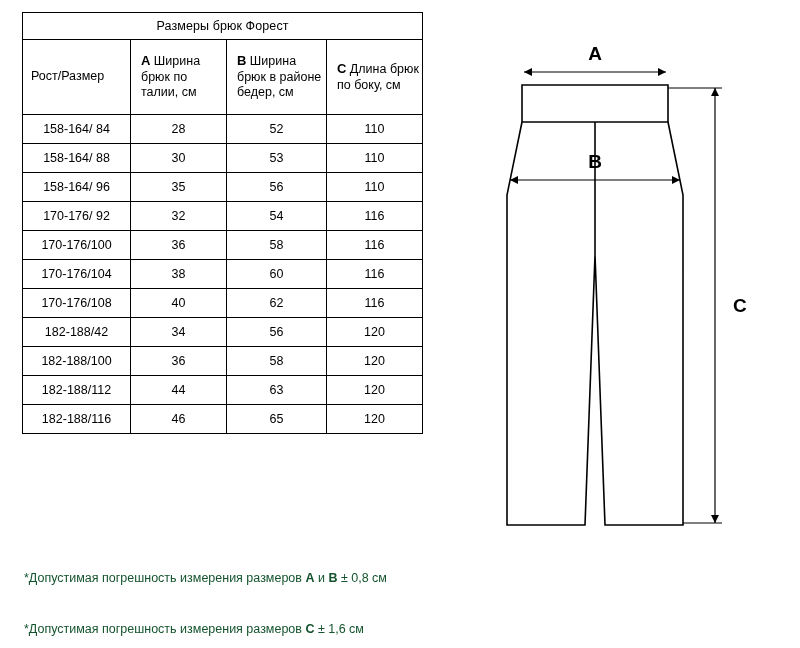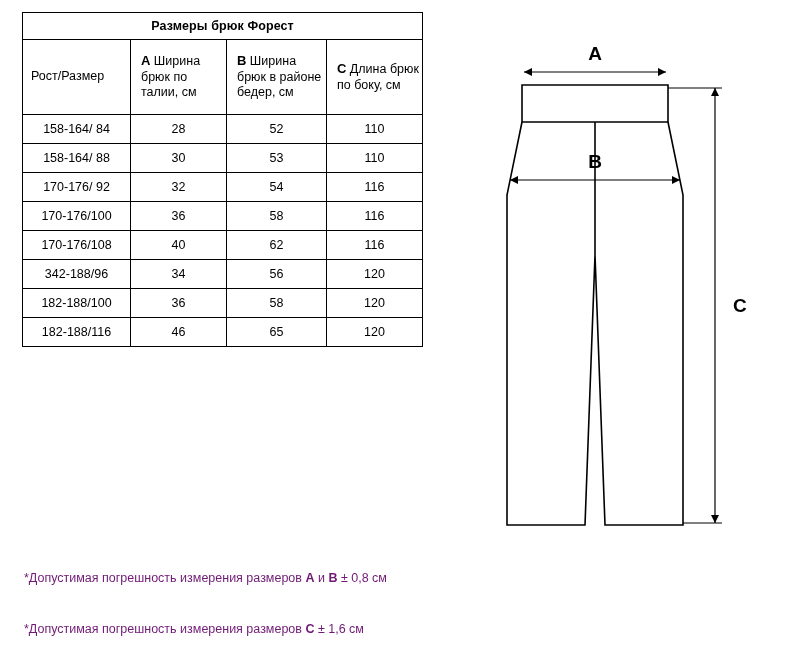--- a/index.html
+++ b/index.html
@@ -35,21 +35,21 @@
     table-layout: fixed;
   }
   table.size-table td, table.size-table th {
     border: 1px solid #000000;
     text-align: center;
     vertical-align: middle;
     font-size: 12.5px;
     padding: 0;
   }
   .title-cell {
-    font-weight: bold;
+    font-weight: normal;
     font-size: 12.5px;
     height: 26px;
     letter-spacing: .1px;
   }
   .hdr-row td {
     height: 74px;
     font-size: 11.5px;
     line-height: 1.25;
     padding: 4px 6px;
   }
@@ -73,21 +73,21 @@
   .col-0 { width: 108px; }
   .col-1 { width: 96px; }
   .col-2 { width: 100px; }
   .col-3 { width: 96px; }
 
   
   .note {
     position: absolute;
     left: 24px;
     font-size: 12.5px;
-    color: #701a75;
+    color: #14532d;
     white-space: nowrap;
   }
   .note b { font-weight: bold; }
   #note-1 { top: 571px; }
   #note-2 { top: 622px; }
 
   
   .diagram {
     position: absolute;
     left: 470px;
@@ -142,47 +142,65 @@
             <td>52</td>
             <td>110</td>
           </tr>
           <tr class="data-row">
             <td>158-164/ 88</td>
             <td>30</td>
             <td>53</td>
             <td>110</td>
           </tr>
           <tr class="data-row">
+            <td>158-164/ 96</td>
+            <td>35</td>
+            <td>56</td>
+            <td>110</td>
+          </tr>
+          <tr class="data-row">
             <td>170-176/ 92</td>
             <td>32</td>
             <td>54</td>
             <td>116</td>
           </tr>
           <tr class="data-row">
             <td>170-176/100</td>
             <td>36</td>
             <td>58</td>
             <td>116</td>
           </tr>
           <tr class="data-row">
+            <td>170-176/104</td>
+            <td>38</td>
+            <td>60</td>
+            <td>116</td>
+          </tr>
+          <tr class="data-row">
             <td>170-176/108</td>
             <td>40</td>
             <td>62</td>
             <td>116</td>
           </tr>
           <tr class="data-row">
-            <td>342-188/96</td>
+            <td>182-188/42</td>
             <td>34</td>
             <td>56</td>
             <td>120</td>
           </tr>
           <tr class="data-row">
             <td>182-188/100</td>
             <td>36</td>
             <td>58</td>
+            <td>120</td>
+          </tr>
+          <tr class="data-row">
+            <td>182-188/112</td>
+            <td>44</td>
+            <td>63</td>
             <td>120</td>
           </tr>
           <tr class="data-row">
             <td>182-188/116</td>
             <td>46</td>
             <td>65</td>
             <td>120</td>
           </tr>
         </tbody>
     </table>

